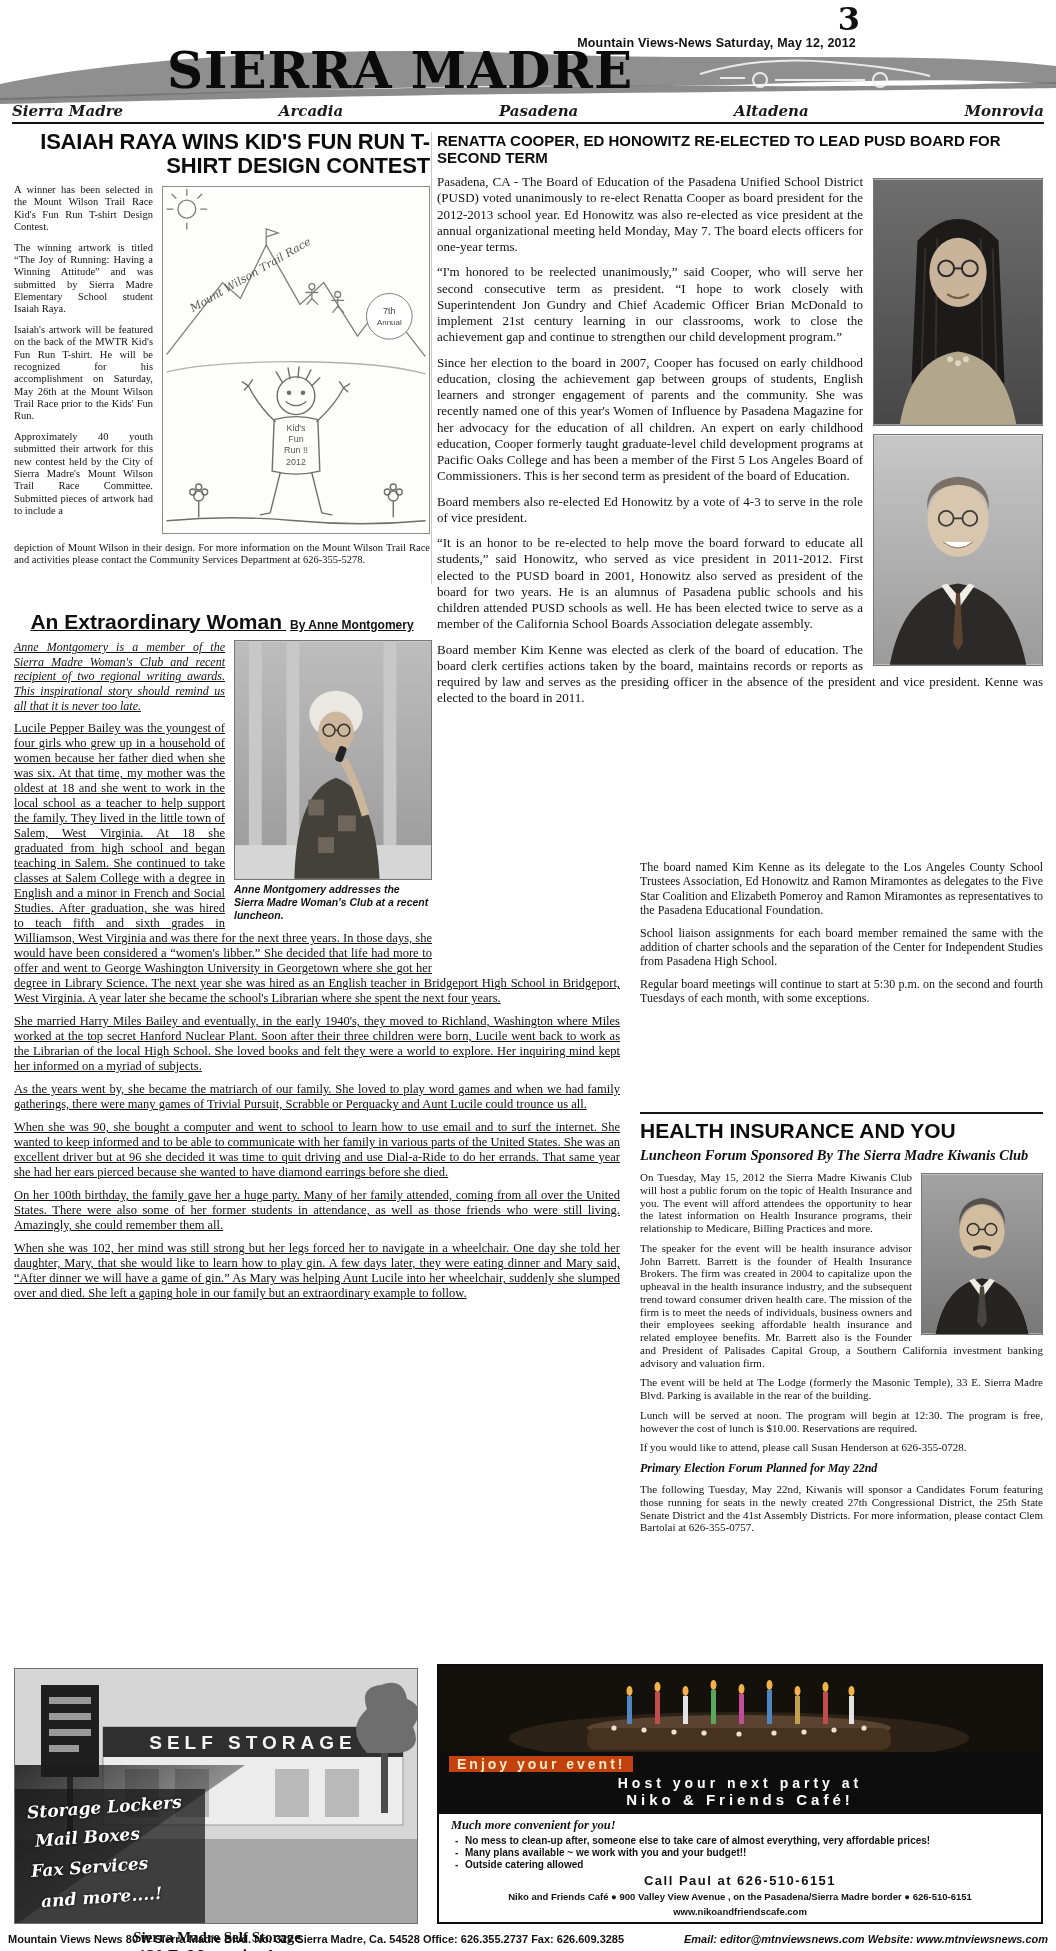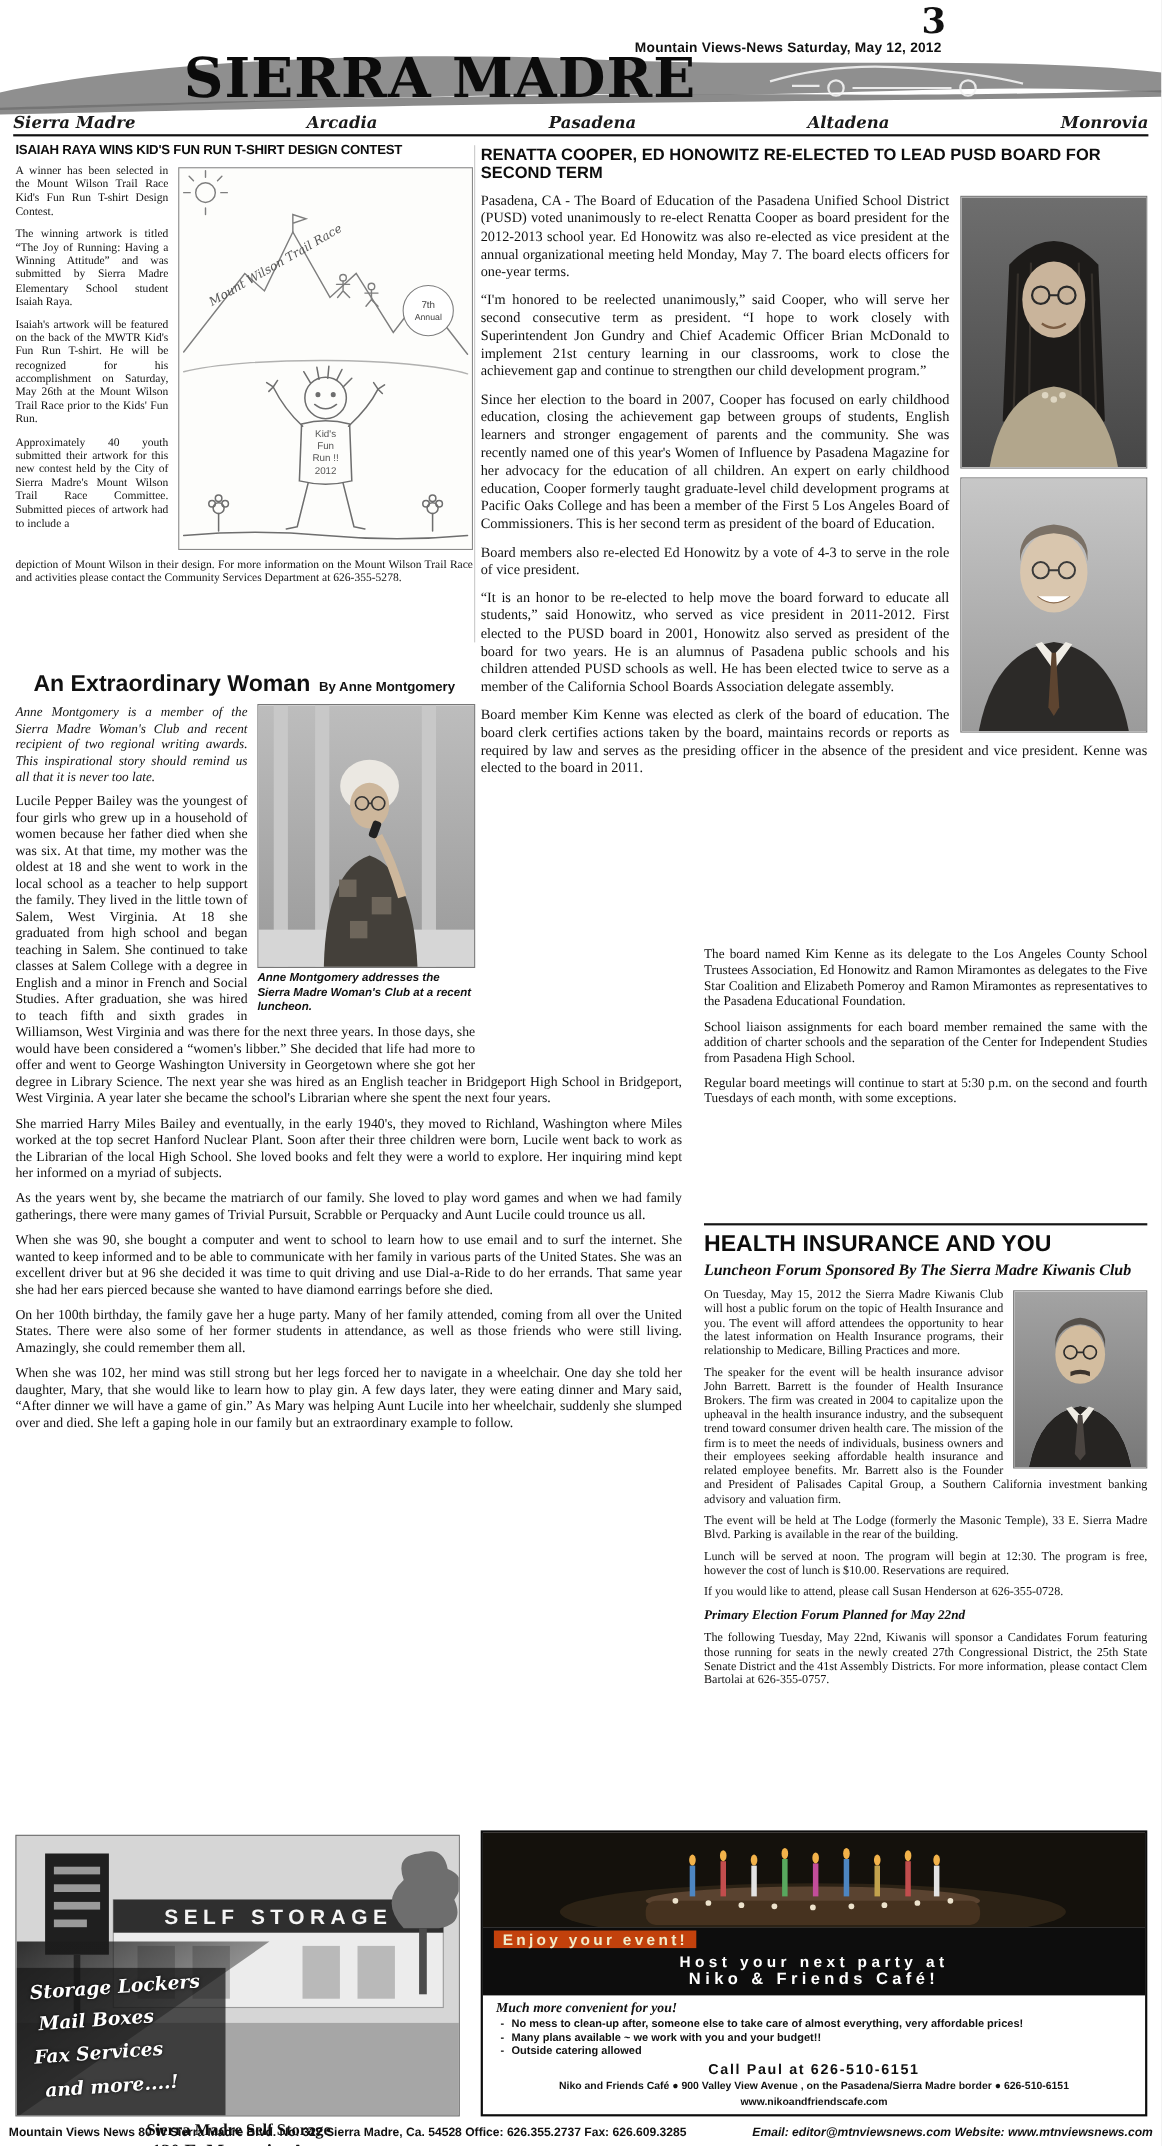--- a/index.html
+++ b/index.html
@@ -25,37 +25,37 @@
   }
   .vrule { position:absolute; width:1px; background:#c9c9c9; }
 
   
   section { position:absolute; }
   h1.art-title { font-family:"Liberation Sans", sans-serif; font-weight:800; color:#0d0d0d; }
   p { text-align:justify; }
 
   
   #isaiah { left:14px; top:130px; width:416px; }
-  #isaiah h1 { font-size:12px; line-height:1.07; margin-bottom:7px; letter-spacing:-.2px; }
+  #isaiah h1 { font-size:22px; line-height:1.07; margin-bottom:7px; letter-spacing:-.2px;text-align:right; }
   #isaiah .drawing { float:right; width:268px; height:348px; margin:2px 0 6px 9px;
     border:1px solid #8a8a8a; background:#fdfdfb; }
   #isaiah p { font-size:10.5px; line-height:1.18; margin-bottom:8px; }
   #isaiah p.cont { clear:right; padding-top:2px; }
 
   
   #cooper { left:437px; top:133px; width:606px; }
   #cooper h1 { font-size:15px; line-height:1.1; margin-bottom:8px; }
   #cooper .photos { float:right; width:170px; margin:4px 0 8px 10px; display:flex; flex-direction:column; gap:8px; }
   #cooper .photos figure { border:1px solid #777; line-height:0; }
   #cooper p { font-size:13px; line-height:1.25; margin-bottom:9px; }
   #cooper2 { left:640px; top:860px; width:403px; }
   #cooper2 p { font-size:12px; line-height:1.2; margin-bottom:8px; }
 
   
-  #extraordinary { left:14px; top:610px; width:606px; }
+  #extraordinary { left:14px; top:610px; width:606px;text-decoration:underline; }
   #extraordinary .ew-head { width:416px; text-align:center; margin-bottom:6px; }
   #extraordinary .ew-title { font:800 21px "Liberation Sans", sans-serif; }
   #extraordinary .ew-byline { font:700 12px "Liberation Sans", sans-serif; margin-left:4px; }
   .ew-spacer { float:right; width:188px; height:322px; }
   .ew-photo { float:right; width:198px; margin:0 0 8px 9px; }
   .ew-photo .frame { border:1px solid #777; line-height:0; }
   .ew-photo figcaption { font:italic 700 10.5px/1.25 "Liberation Sans", sans-serif; margin-top:3px; text-align:left; }
   #extraordinary p.intro { font-style:italic; font-size:12px; line-height:1.22; margin-bottom:8px; }
   #extraordinary p.body { font-size:12.5px; line-height:1.2; margin-bottom:8px; }
 

